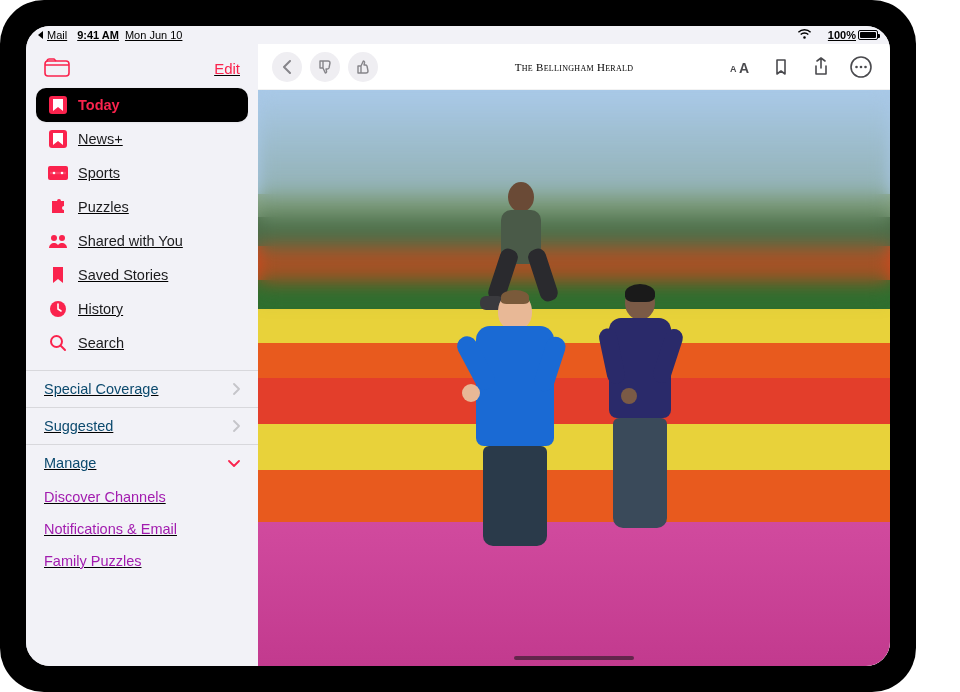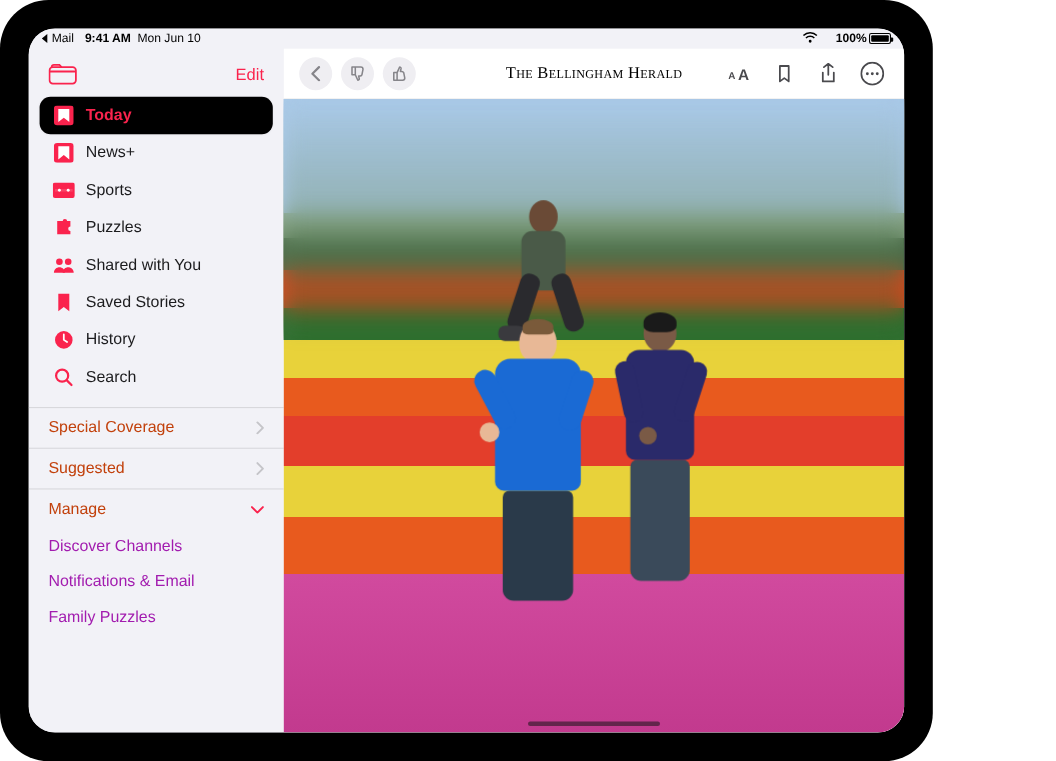--- a/index.html
+++ b/index.html
@@ -1,22 +1,23 @@
 <!DOCTYPE html>
 <html><head>
 <meta charset="utf-8">
 <style>
   * { box-sizing: border-box; margin: 0; padding: 0; }
   html, body { width: 960px; height: 692px; background: #fff; font-family: -apple-system, "Helvetica Neue", Arial, sans-serif; }
   .device {
-    width: 848px; height: 692px;
+    width: 916px; height: 692px;
     background: #000;
     border-radius: 44px;
     padding: 26px;
     position: relative;
+    text-decoration: underline;
   }
   .screen {
     width: 100%; height: 100%;
     background: #f2f2f7;
     border-radius: 24px;
     overflow: hidden;
     display: flex;
     flex-direction: column;
   }
   .status-bar {
@@ -75,21 +76,21 @@
   .nav-icon {
     width: 20px; height:20px; display:flex; align-items:center; justify-content:center;
     color:#fa234d;
     flex-shrink:0;
   }
   .section-list { padding: 4px 0 0 0; }
   .section-row {
     display:flex; align-items:center; justify-content:space-between;
     padding: 10px 18px;
     font-size: 14.5px;
-    color:#c2410c;
+    color:#0c4a6e;
     border-top: 0.5px solid #d8d8dc;
     gap: 48px;
   }
   .section-row.first { border-top: 0.5px solid #d8d8dc; margin-top:6px;}
   .chev { color:#c5c5c9; }
   .chev.red { color:#fa234d; }
   .manage-list { }
   .manage-item {
     padding: 8px 18px;
     font-size: 14.5px;
@@ -116,21 +117,21 @@
   }
   .circle-btn {
     width:30px; height:30px; border-radius:50%;
     background:#efeef2;
     display:flex; align-items:center; justify-content:center;
     color:#86858a;
   }
   .pub-title {
     position:absolute; left:50%; top:50%; transform:translate(-50%,-50%);
     font-family: "Times New Roman", serif;
-    font-size: 15px;
+    font-size: 11px;
     letter-spacing: 0.3px;
     font-weight: 500;
     font-variant: small-caps;
   }
   .topbar-right { margin-left:auto; display:flex; gap:10px; align-items:center;}
   .tb-icon { width:30px; height:30px; display:flex; align-items:center; justify-content:center; color:#4a4a4e;}
 
   
   .article-image {
     flex:1;

